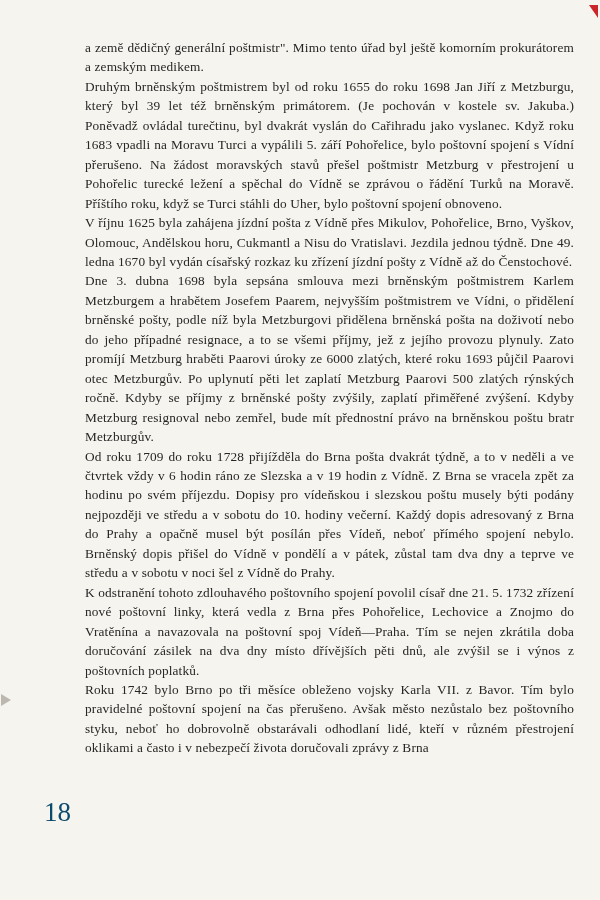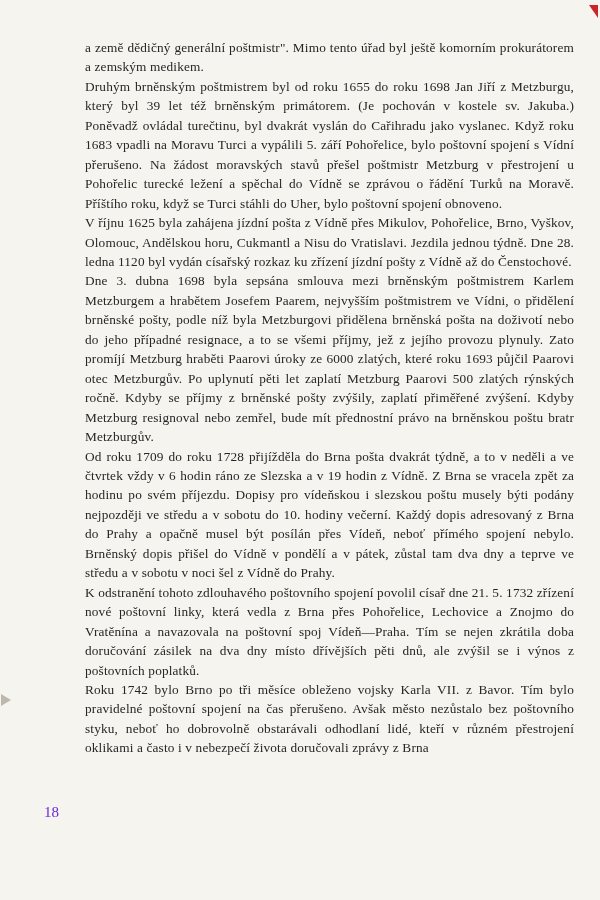--- a/index.html
+++ b/index.html
@@ -31,22 +31,22 @@
     letter-spacing: 0.15px;
   }
   .text-block p {
     margin: 0;
     padding: 0;
   }
   .page-number {
     position: absolute;
     left: 44px;
     top: 802px;
-    color: #6d28d9;
-    font-size: 15px;
+    color: #0c4a6e;
+    font-size: 27px;
     line-height: 21px;
     font-family: "Liberation Serif", "DejaVu Serif", serif;
   }
   .corner-marker {
     position: absolute;
     top: 5px;
     right: 2px;
     width: 0;
     height: 0;
     border-top: 13px solid #c9252b;
@@ -65,20 +65,20 @@
 </style>
 </head>
 <body>
 
 <div class="page">
   <div class="corner-marker"></div>
   <div class="edge-marker"></div>
   <div class="text-block" id="paragraphs">
       <p>a země dědičný generální poštmistr". Mimo tento úřad byl ještě komorním prokurátorem a zemským medikem.</p>
       <p>Druhým brněnským poštmistrem byl od roku 1655 do roku 1698 Jan Jiří z Metzburgu, který byl 39 let též brněnským primátorem. (Je pochován v kostele sv. Jakuba.) Poněvadž ovládal turečtinu, byl dvakrát vyslán do Cařihradu jako vyslanec. Když roku 1683 vpadli na Moravu Turci a vypálili 5. září Pohořelice, bylo poštovní spojení s Vídní přerušeno. Na žádost moravských stavů přešel poštmistr Metzburg v přestrojení u Pohořelic turecké ležení a spěchal do Vídně se zprávou o řádění Turků na Moravě. Příštího roku, když se Turci stáhli do Uher, bylo poštovní spojení obnoveno.</p>
-      <p>V říjnu 1625 byla zahájena jízdní pošta z Vídně přes Mikulov, Pohořelice, Brno, Vyškov, Olomouc, Andělskou horu, Cukmantl a Nisu do Vratislavi. Jezdila jednou týdně. Dne 28. ledna 1120 byl vydán císařský rozkaz ku zřízení jízdní pošty z Vídně až do Čenstochové.</p>
+      <p>V říjnu 1625 byla zahájena jízdní pošta z Vídně přes Mikulov, Pohořelice, Brno, Vyškov, Olomouc, Andělskou horu, Cukmantl a Nisu do Vratislavi. Jezdila jednou týdně. Dne 49. ledna 1670 byl vydán císařský rozkaz ku zřízení jízdní pošty z Vídně až do Čenstochové.</p>
       <p>Dne 3. dubna 1698 byla sepsána smlouva mezi brněnským poštmistrem Karlem Metzburgem a hrabětem Josefem Paarem, nejvyšším poštmistrem ve Vídni, o přidělení brněnské pošty, podle níž byla Metzburgovi přidělena brněnská pošta na doživotí nebo do jeho případné resignace, a to se všemi příjmy, jež z jejího provozu plynuly. Zato promíjí Metzburg hraběti Paarovi úroky ze 6000 zlatých, které roku 1693 půjčil Paarovi otec Metzburgův. Po uplynutí pěti let zaplatí Metzburg Paarovi 500 zlatých rýnských ročně. Kdyby se příjmy z brněnské pošty zvýšily, zaplatí přiměřené zvýšení. Kdyby Metzburg resignoval nebo zemřel, bude mít přednostní právo na brněnskou poštu bratr Metzburgův.</p>
       <p>Od roku 1709 do roku 1728 přijížděla do Brna pošta dvakrát týdně, a to v neděli a ve čtvrtek vždy v 6 hodin ráno ze Slezska a v 19 hodin z Vídně. Z Brna se vracela zpět za hodinu po svém příjezdu. Dopisy pro vídeňskou i slezskou poštu musely býti podány nejpozději ve středu a v sobotu do 10. hodiny večerní. Každý dopis adresovaný z Brna do Prahy a opačně musel být posílán přes Vídeň, neboť přímého spojení nebylo. Brněnský dopis přišel do Vídně v pondělí a v pátek, zůstal tam dva dny a teprve ve středu a v sobotu v noci šel z Vídně do Prahy.</p>
       <p>K odstranění tohoto zdlouhavého poštovního spojení povolil císař dne 21. 5. 1732 zřízení nové poštovní linky, která vedla z Brna přes Pohořelice, Lechovice a Znojmo do Vratěnína a navazovala na poštovní spoj Vídeň—Praha. Tím se nejen zkrátila doba doručování zásilek na dva dny místo dřívějších pěti dnů, ale zvýšil se i výnos z poštovních poplatků.</p>
       <p>Roku 1742 bylo Brno po tři měsíce obleženo vojsky Karla VII. z Bavor. Tím bylo pravidelné poštovní spojení na čas přerušeno. Avšak město nezůstalo bez poštovního styku, neboť ho dobrovolně obstarávali odhodlaní lidé, kteří v různém přestrojení oklikami a často i v nebezpečí života doručovali zprávy z Brna</p>
     </div>
   <div class="page-number">18</div>
 </div>
 
 </body></html>

